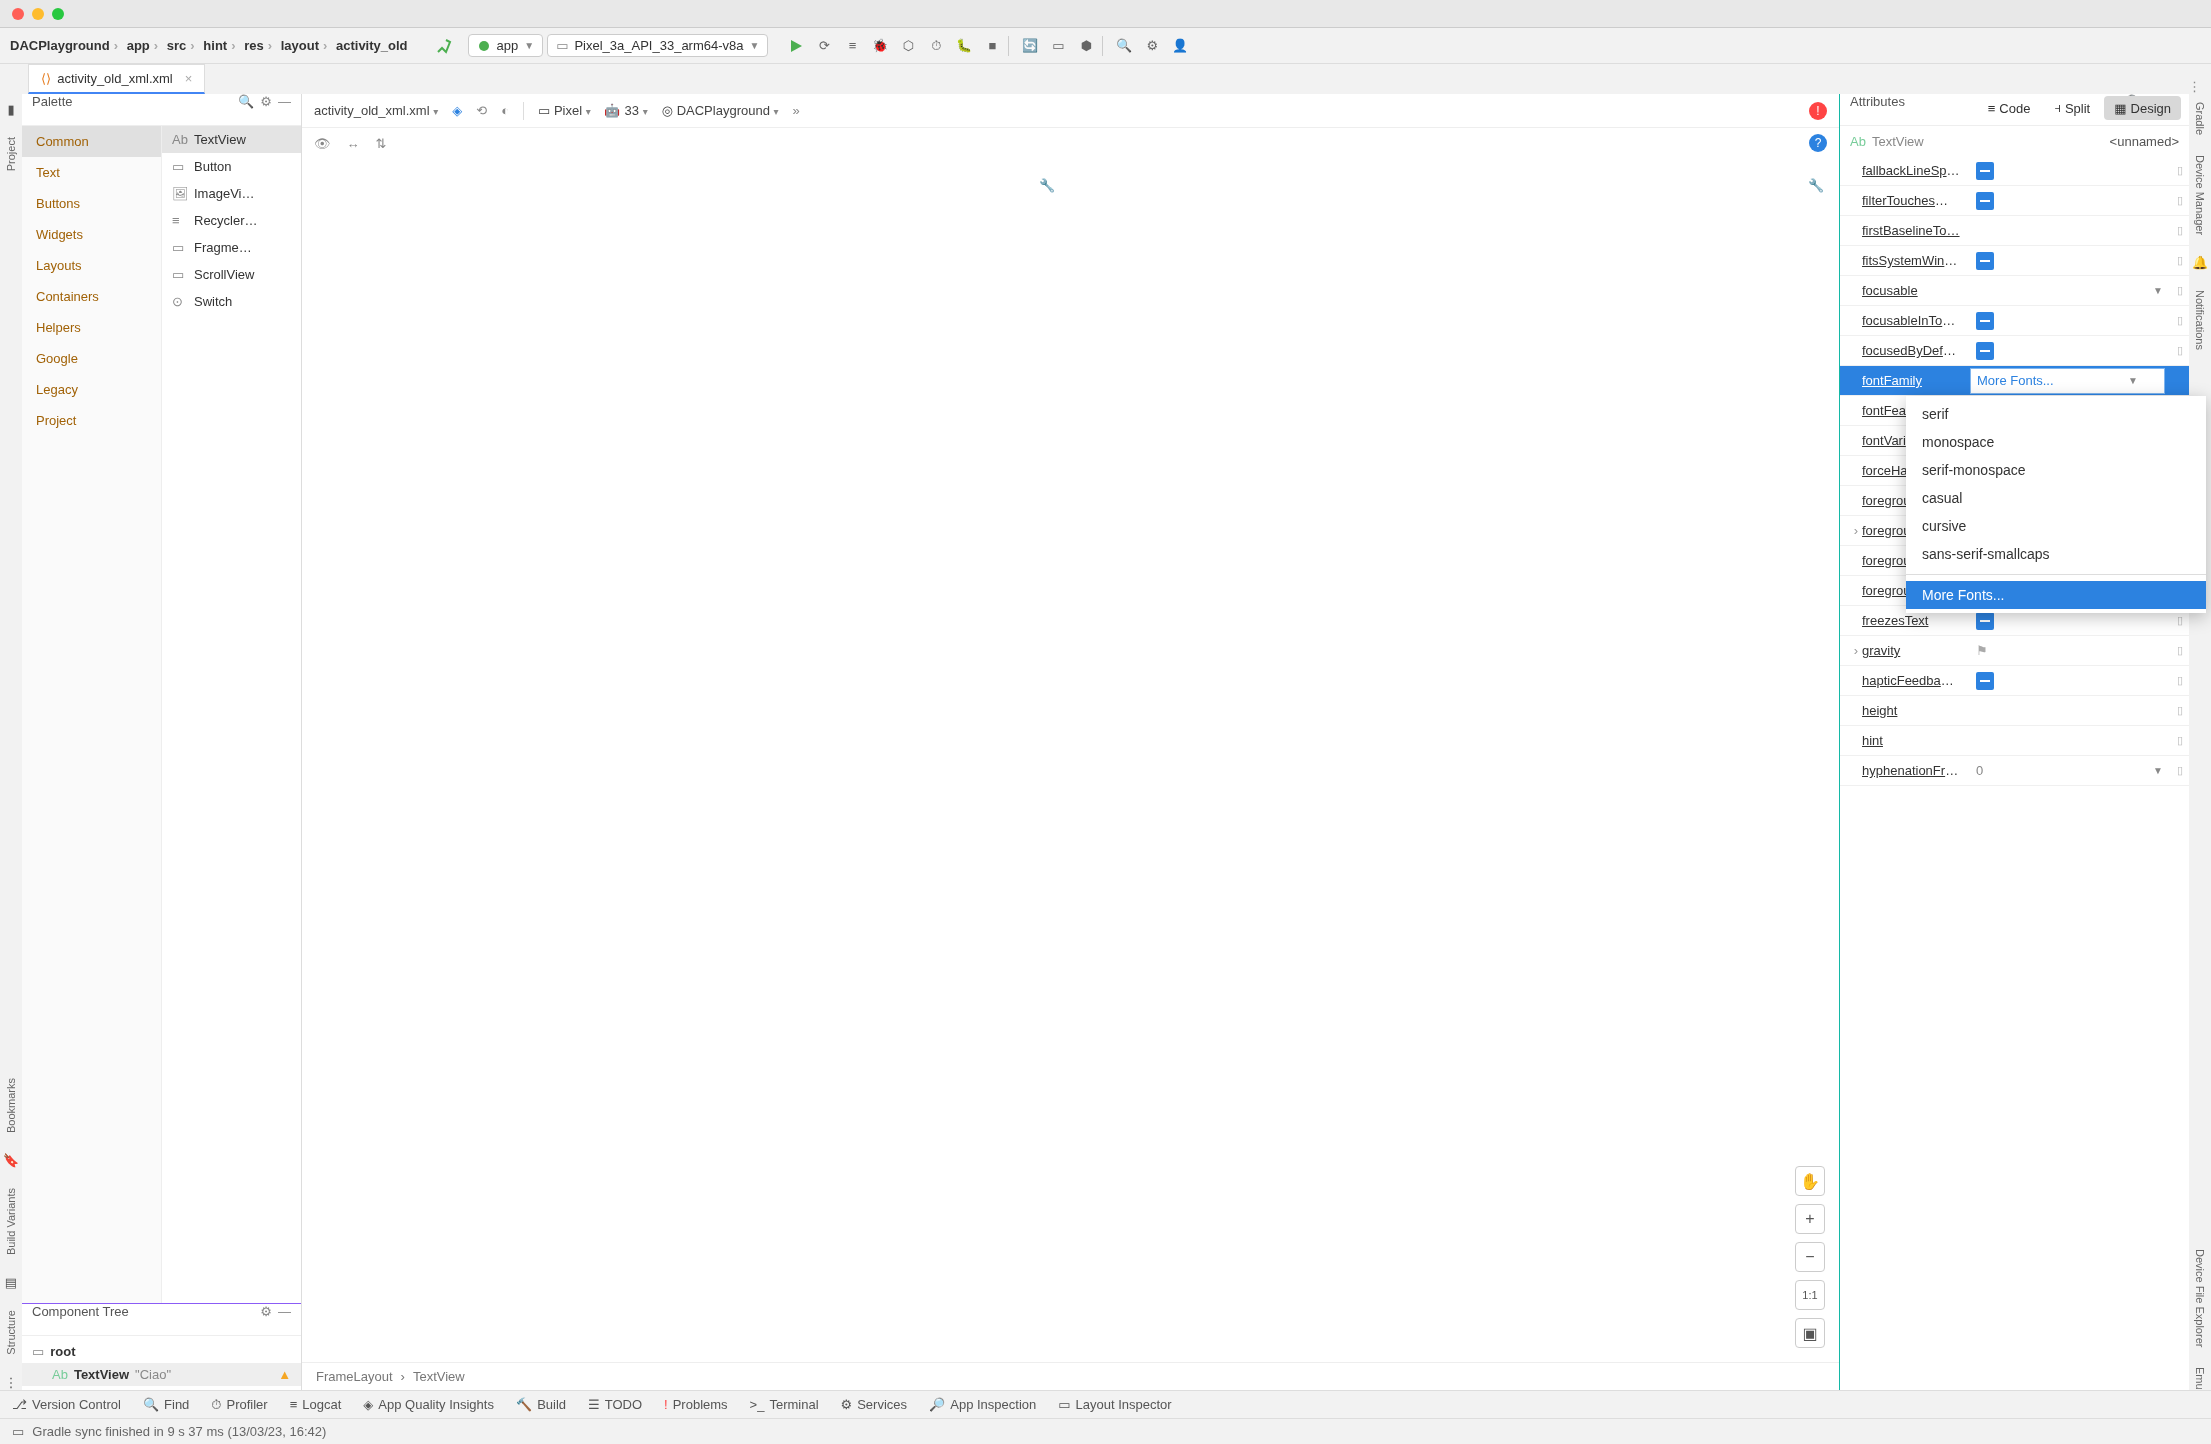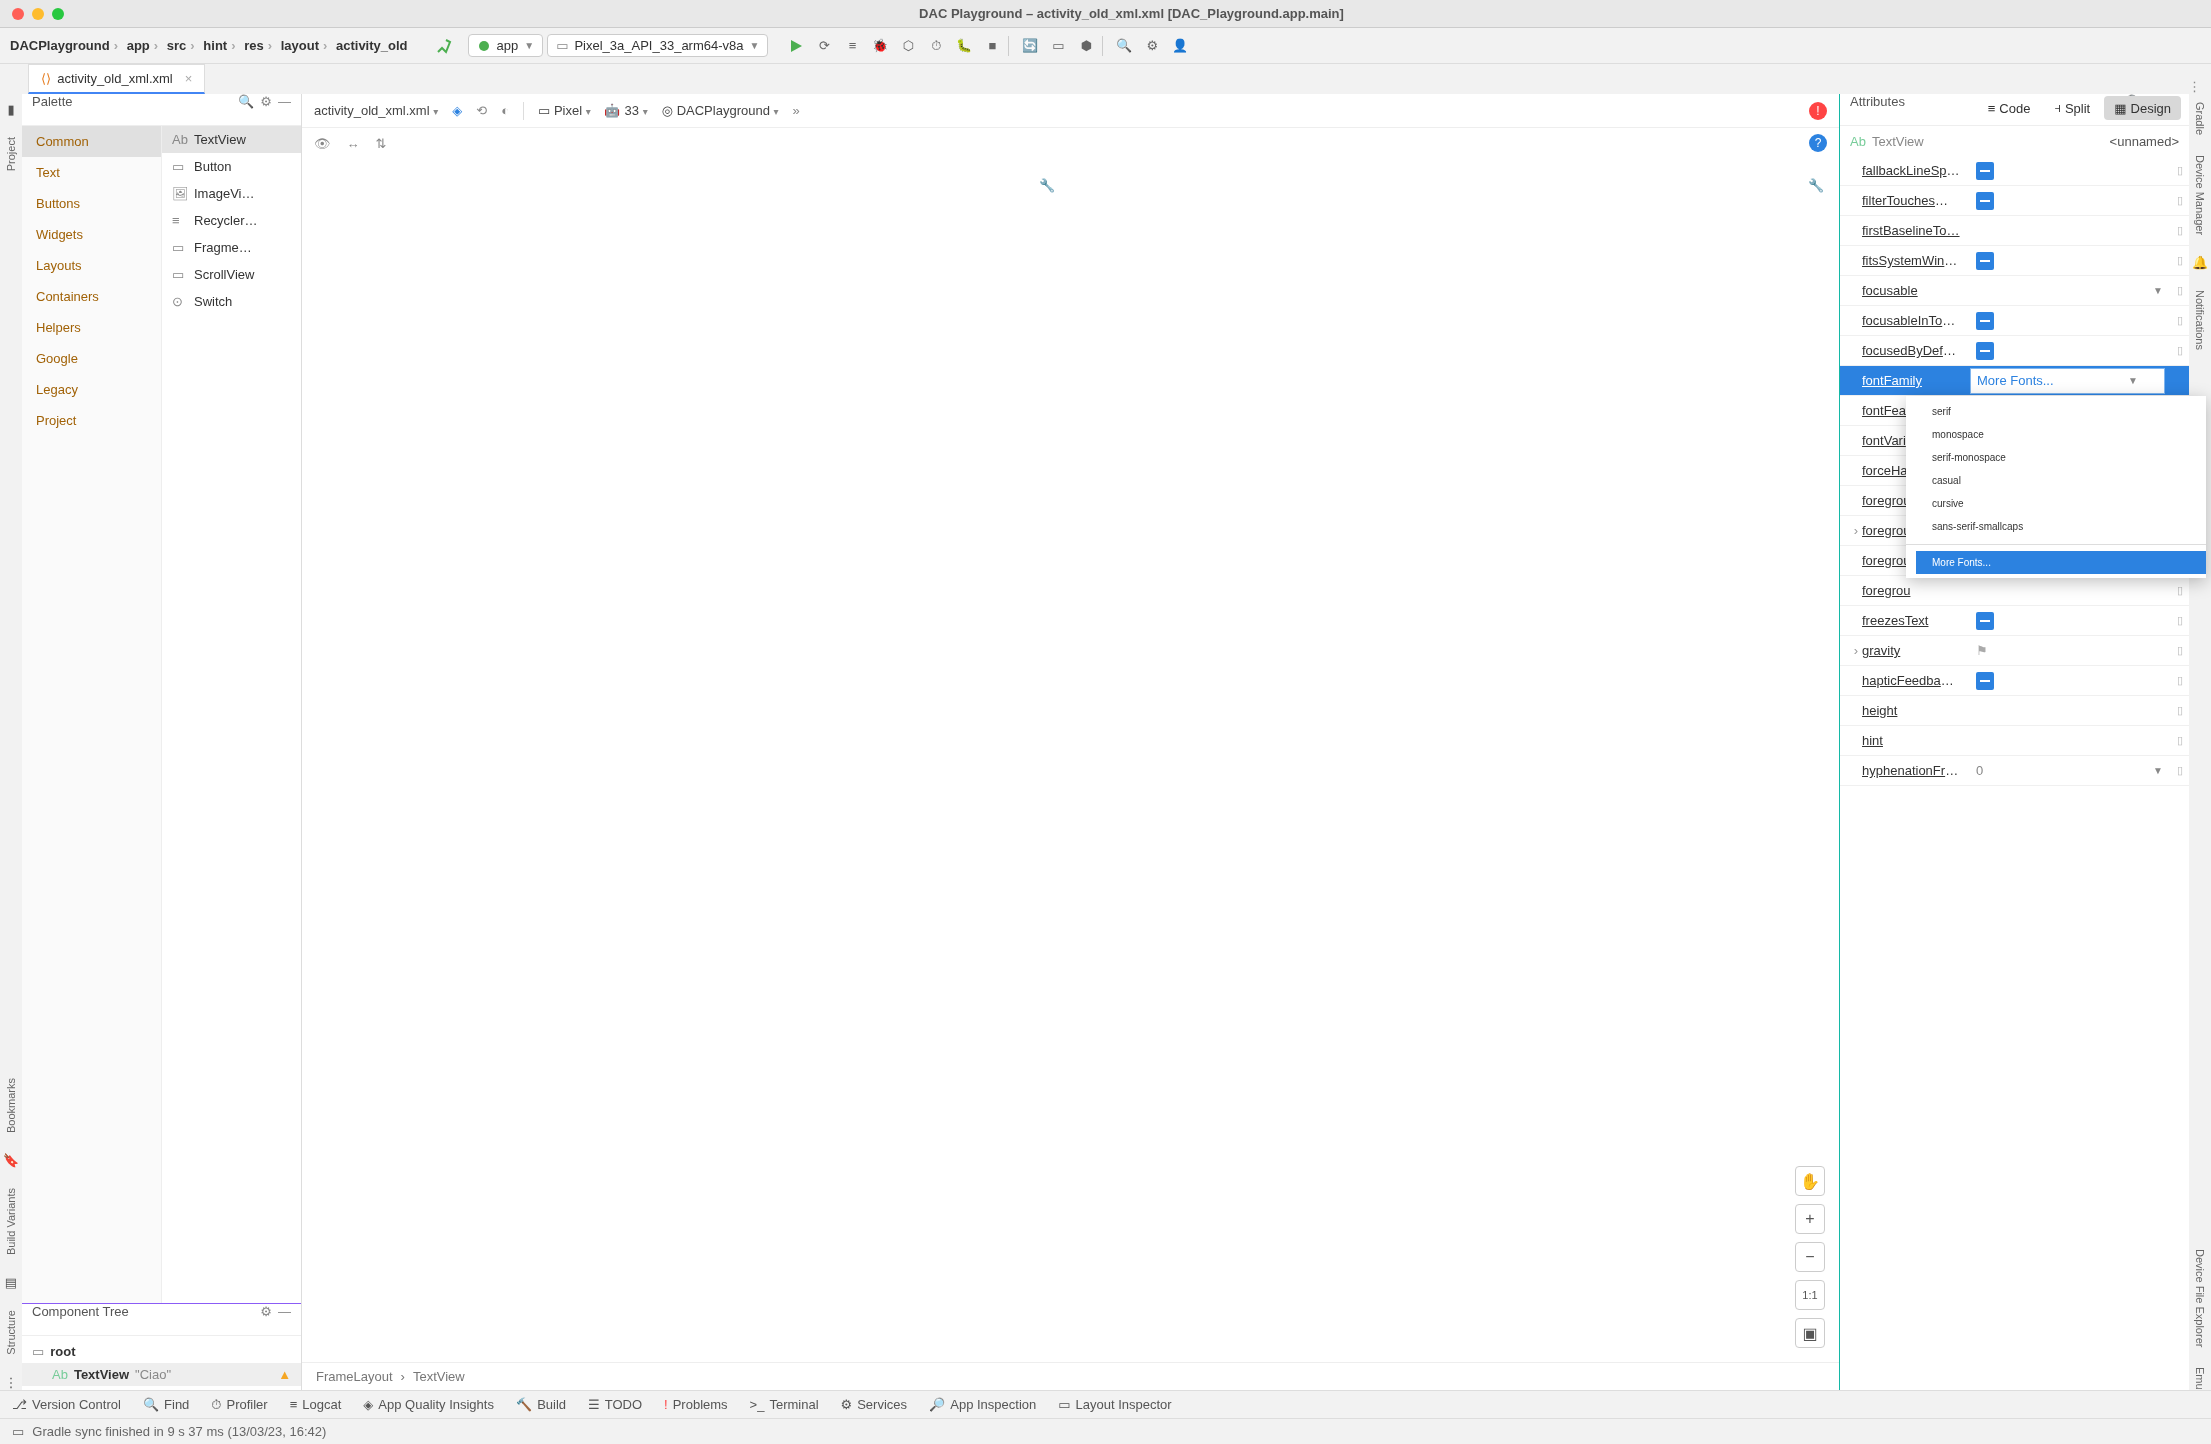--- a/index.html
+++ b/index.html
@@ -75,38 +75,37 @@
 .attr-row .bluebox { width: 18px; height: 18px; background: #2c82e0; border-radius: 2px; position: relative; }
 .attr-row .bluebox::after { content: ""; position: absolute; left: 4px; top: 8px; width: 10px; height: 2px; background: #fff; }
 .attr-row .dd-ic { position: absolute; right: 26px; color: #888; font-size: 10px; }
 .attr-row .book-ic { margin-left: auto; color: #bbb; font-size: 11px; }
 .attr-row.selected { background: #2c82e0; color: #fff; }
 .attr-row.selected .aval { background: #fff; color: #2c82e0; border: 1px solid #7fb5ef; height: 26px; margin-right: 24px; }
 .attr-row .flag { color: #aaa; }
 .expand-ic { color: #999; width: 12px; display: inline-block; text-align: center; }
 
 .font-dropdown { position: absolute; top: 240px; left: 66px; width: 300px; background: #fff; box-shadow: 0 4px 16px rgba(0,0,0,0.25); z-index: 100; padding: 4px 0; }
-.font-dropdown .fopt { padding: 6px 16px; font-size: 10px; margin-left: 10px; }
+.font-dropdown .fopt { padding: 6px 16px; font-size: 14px; }
 .font-dropdown .sep { height: 1px; background: #ddd; margin: 6px 0; }
 .font-dropdown .fopt.sel { background: #2c82e0; color: #fff; }
 
 .bottom-bar { height: 28px; background: #f2f2f2; border-top: 1px solid #ddd; display: flex; align-items: center; padding: 0 12px; gap: 22px; font-size: 12px; color: #555; }
 .bottom-bar .btab { display: flex; align-items: center; gap: 5px; }
 .status-bar { height: 26px; background: #f2f2f2; border-top: 1px solid #ddd; display: flex; align-items: center; padding: 0 12px; font-size: 12px; color: #666; gap: 8px; }
 </style>
 </head>
 <body>
 
 <div class="titlebar">
   <div class="traffic">
     <span class="close"></span>
     <span class="min"></span>
     <span class="max"></span>
   </div>
-  <div class="title">DAC Playground – activity_old_xml.xml [DAC_Playground.app.main]</div>
 </div>
 
 <div class="toolbar">
   <div class="breadcrumb" id="bc">
       <span>DACPlayground</span>
       <span class="sep">›</span>
       <span>app</span>
       <span class="sep">›</span>
       <span>src</span>
       <span class="sep">›</span>

